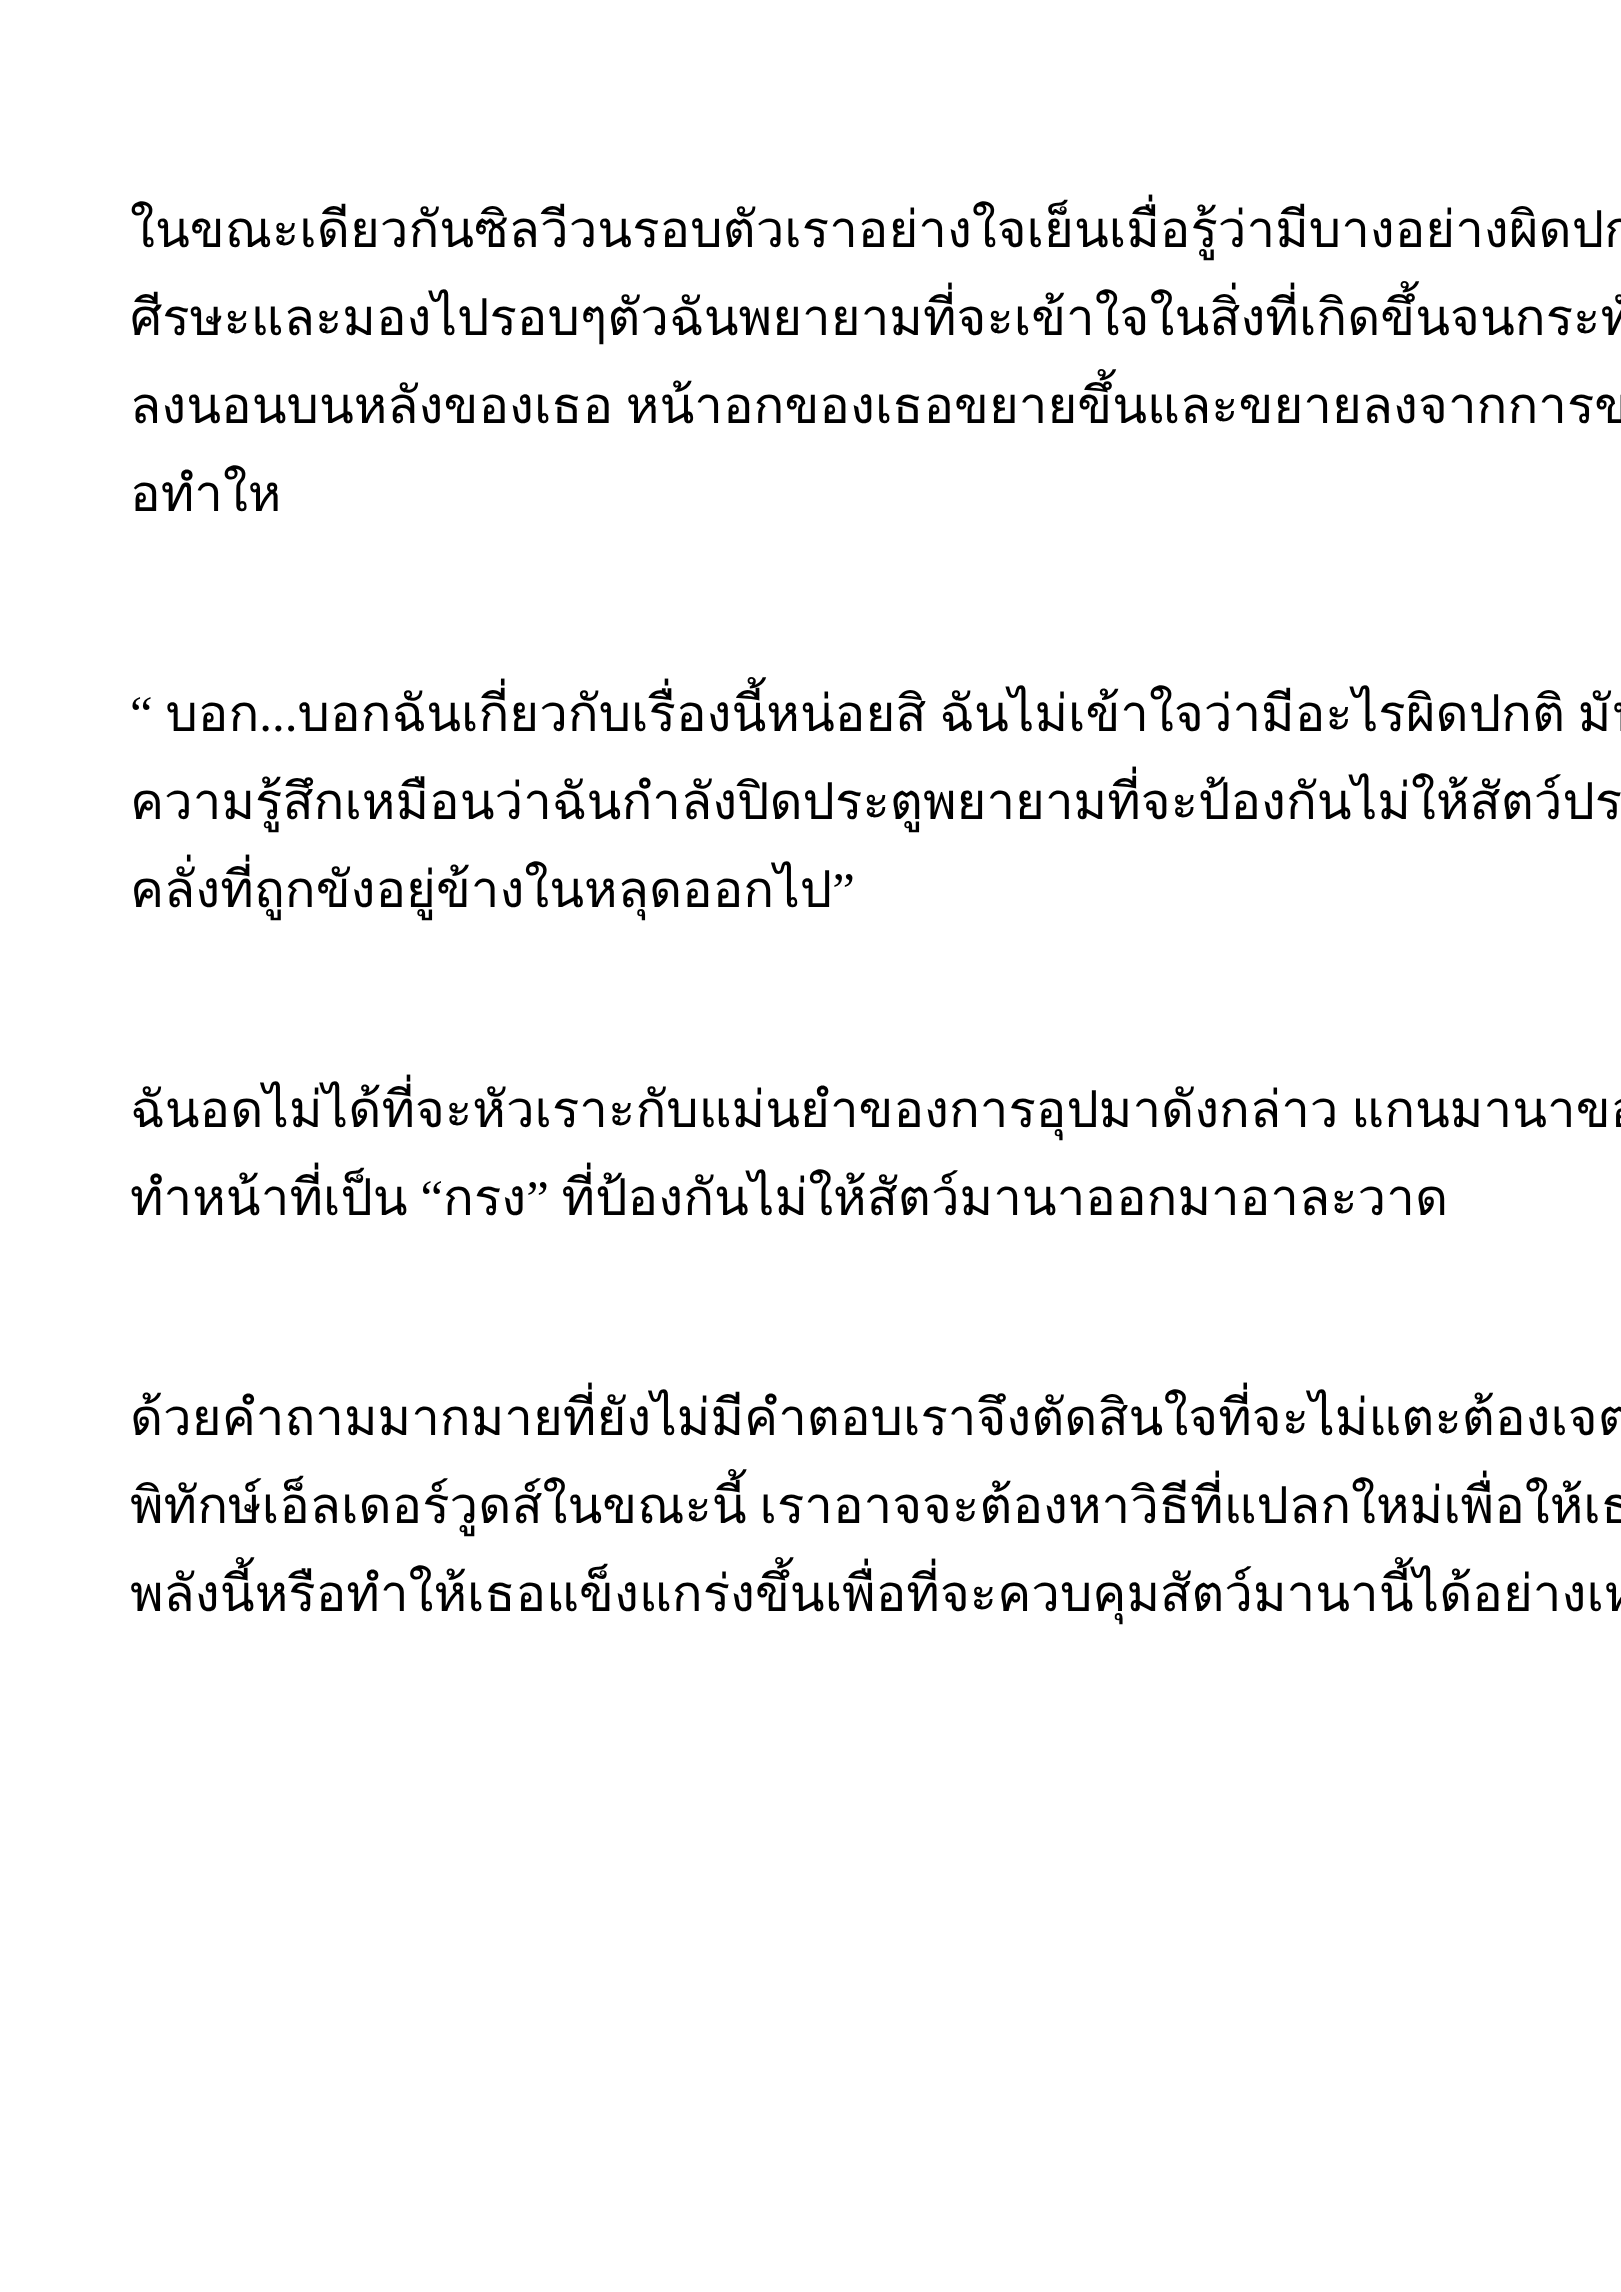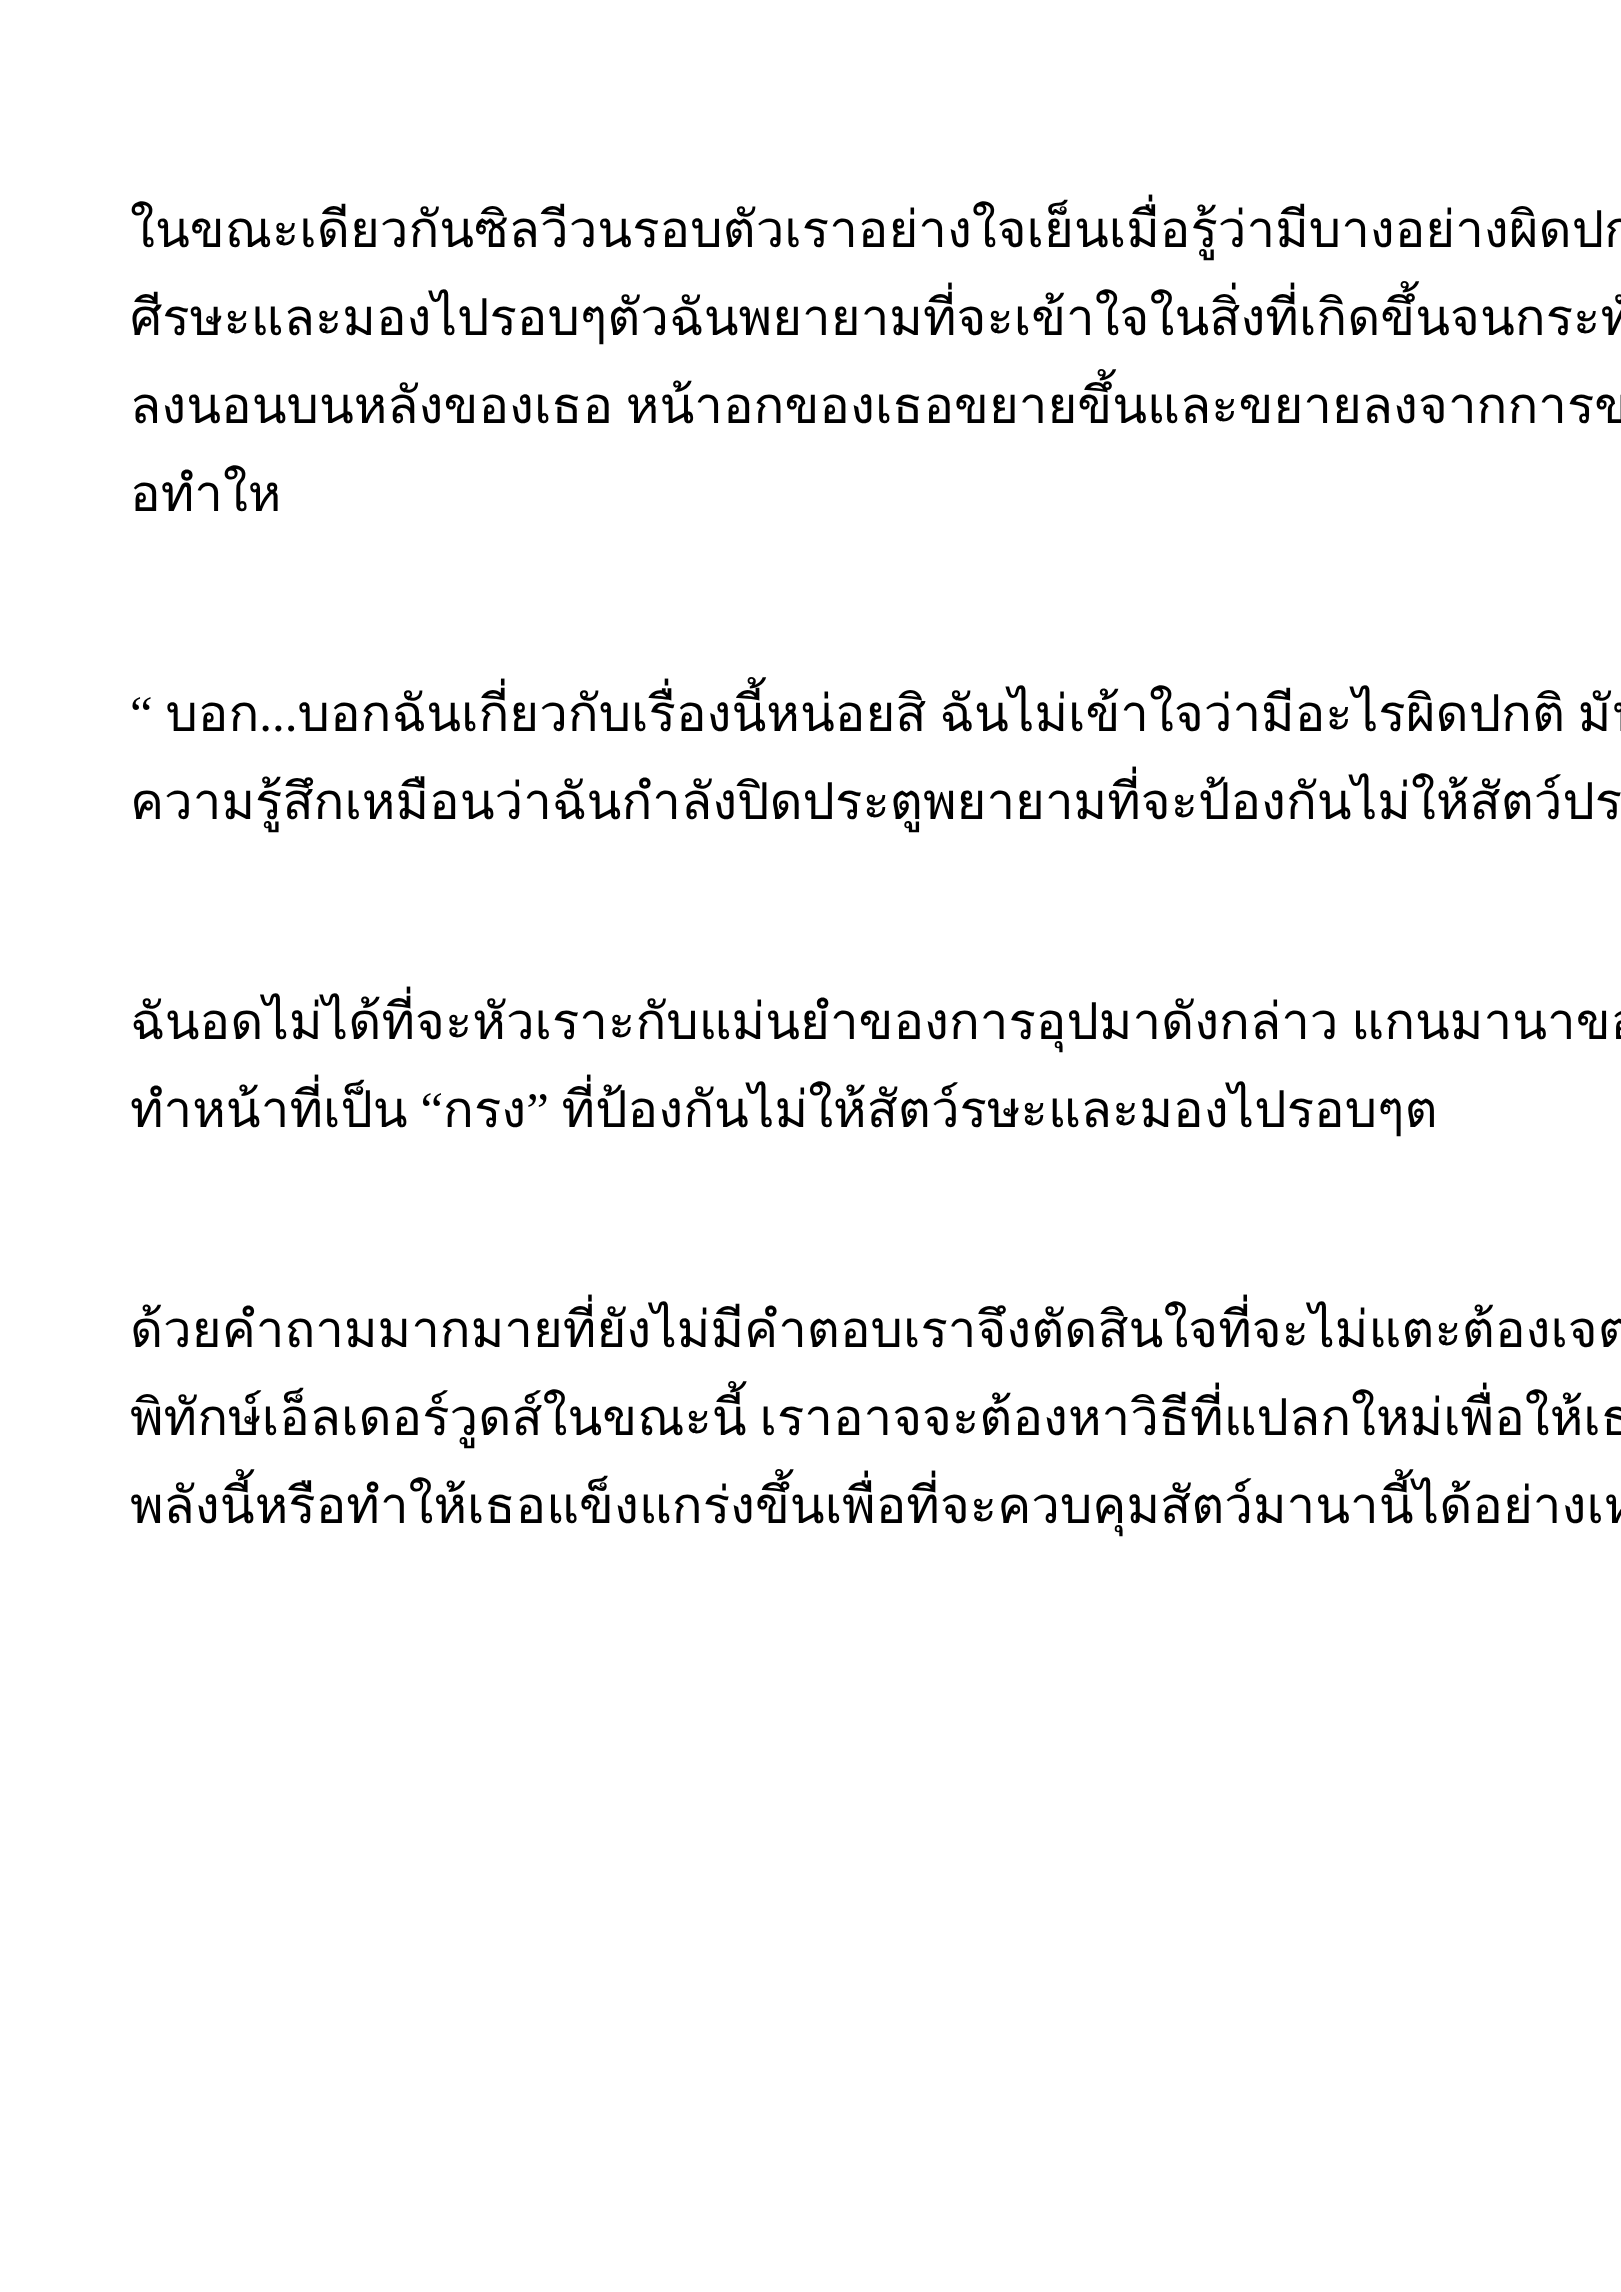--- a/index.html
+++ b/index.html
@@ -42,24 +42,25 @@
   <div class="doc-body">
       <div class="paragraph">
         <div class="line">ในขณะเดียวกันซิลวีวนรอบตัวเราอย่างใจเย็นเมื่อรู้ว่ามีบางอย่างผิดปกติ เธอเอียง</div>
         <div class="line">ศีรษะและมองไปรอบๆตัวฉันพยายามที่จะเข้าใจในสิ่งที่เกิดขึ้นจนกระทั่งเทสทรุดตัว</div>
         <div class="line">ลงนอนบนหลังของเธอ หน้าอกของเธอขยายขึ้นและขยายลงจากการขาดอากาศ</div>
         <div class="line">อทำให</div>
       </div>
       <div class="paragraph">
         <div class="line">“ บอก...บอกฉันเกี่ยวกับเรื่องนี้หน่อยสิ ฉันไม่เข้าใจว่ามีอะไรผิดปกติ มันให้</div>
         <div class="line">ความรู้สึกเหมือนว่าฉันกำลังปิดประตูพยายามที่จะป้องกันไม่ให้สัตว์ประหลาดที่บ้า</div>
+        <div class="line">คลั่งที่ถูกขังอยู่ข้างในหลุดออกไป”</div>
       </div>
       <div class="paragraph">
         <div class="line">ฉันอดไม่ได้ที่จะหัวเราะกับแม่นยำของการอุปมาดังกล่าว แกนมานาของเทสนั้นกำลัง</div>
-        <div class="line">ทำหน้าที่เป็น “กรง” ที่ป้องกันไม่ให้สัตว์รษะและมองไปรอบๆต</div>
+        <div class="line">ทำหน้าที่เป็น “กรง” ที่ป้องกันไม่ให้สัตว์มานาออกมาอาละวาด</div>
       </div>
       <div class="paragraph">
         <div class="line">ด้วยคำถามมากมายที่ยังไม่มีคำตอบเราจึงตัดสินใจที่จะไม่แตะต้องเจตจำนงของผู้</div>
         <div class="line">พิทักษ์เอ็ลเดอร์วูดส์ในขณะนี้ เราอาจจะต้องหาวิธีที่แปลกใหม่เพื่อให้เธอได้ควบคุม</div>
         <div class="line">พลังนี้หรือทำให้เธอแข็งแกร่งขึ้นเพื่อที่จะควบคุมสัตว์มานานี้ได้อย่างเหมาะสม</div>
       </div>
     </div>
 </div>
 
 

